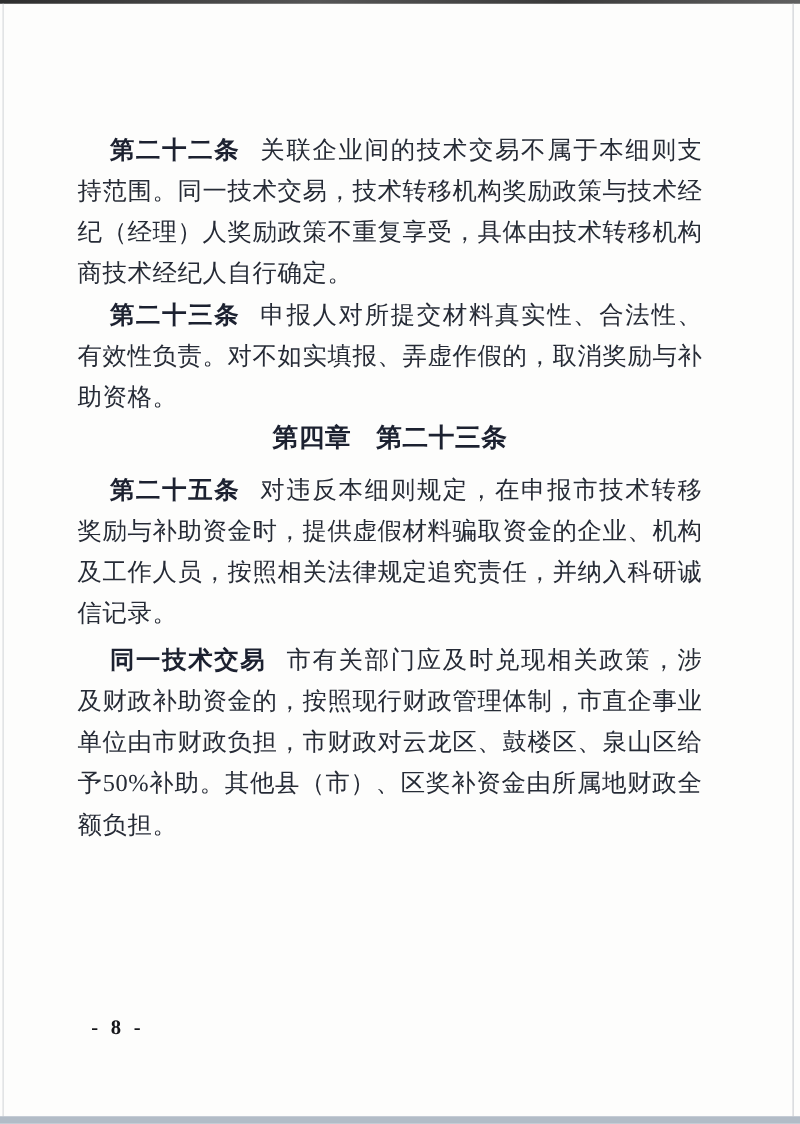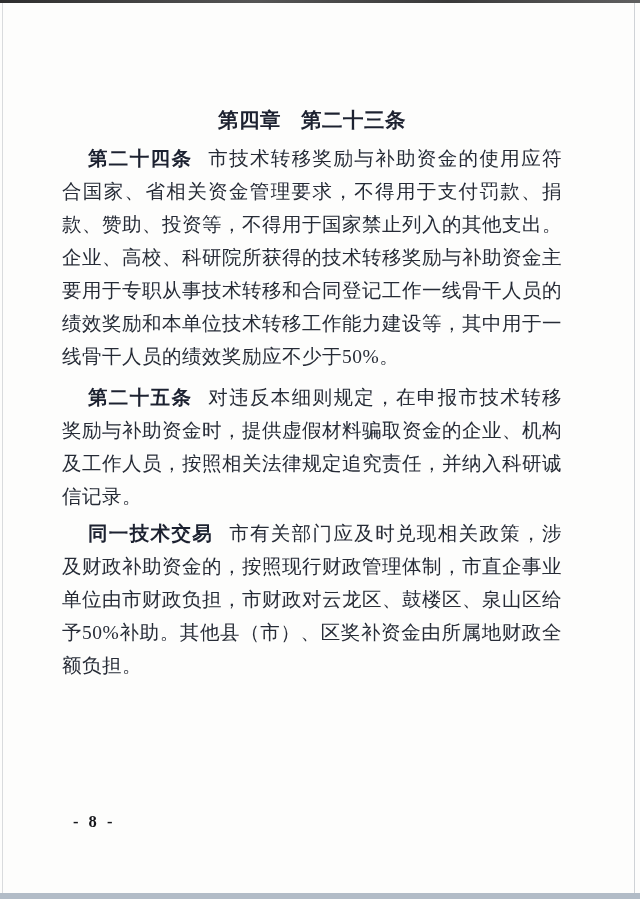--- a/index.html
+++ b/index.html
@@ -84,25 +84,26 @@
 
 <div>
 
   <div class="scan-edge-top"></div>
   <div class="scan-edge-left"></div>
   <div class="scan-edge-right"></div>
   <div class="scan-edge-bottom"></div>
 
   <main class="doc-body">
 
+    <p class="para"><span class="art-num">第二十二条</span><span>关联企业间的技术交易不属于本细则支持范围。同一技术交易，技术转移机构奖励政策与技术经纪（经理）人奖励政策不重复享受，具体由技术转移机构商技术经纪人自行确定。</span></p>
 
+    <p class="para"><span class="art-num">第二十三条</span><span>申报人对所提交材料真实性、合法性、有效性负责。对不如实填报、弄虚作假的，取消奖励与补助资格。</span></p>
 
     <h2 class="chapter"><span class="chap-num">第四章</span><span>第二十三条</span></h2>
 
-    <p class="para"><span class="art-num">第二十四条</span><span>市技术转移奖励与补助资金的使用应符合国家、省相关资金管理要求，不得用于支付罚款、捐款、赞助、投资等，不得用于国家禁止列入的其他支出。企业、高校、科研院所获得的技术转移奖励与补助资金主要用于专职从事技术转移和合同登记工作一线骨干人员的绩效奖励和本单位技术转移工作能力建设等，其中用于一线骨干人员的绩效奖励应不少于50%。</span></p>
 
     <p class="para mt8"><span class="art-num">第二十五条</span><span>对违反本细则规定，在申报市技术转移奖励与补助资金时，提供虚假材料骗取资金的企业、机构及工作人员，按照相关法律规定追究责任，并纳入科研诚信记录。</span></p>
 
     <p class="para mt4"><span class="art-num">同一技术交易</span><span>市有关部门应及时兑现相关政策，涉及财政补助资金的，按照现行财政管理体制，市直企事业单位由市财政负担，市财政对云龙区、鼓楼区、泉山区给予50%补助。其他县（市）、区奖补资金由所属地财政全额负担。</span></p>
 
   </main>
 
   <div class="page-number">- 8 -</div>
 
 </div>

